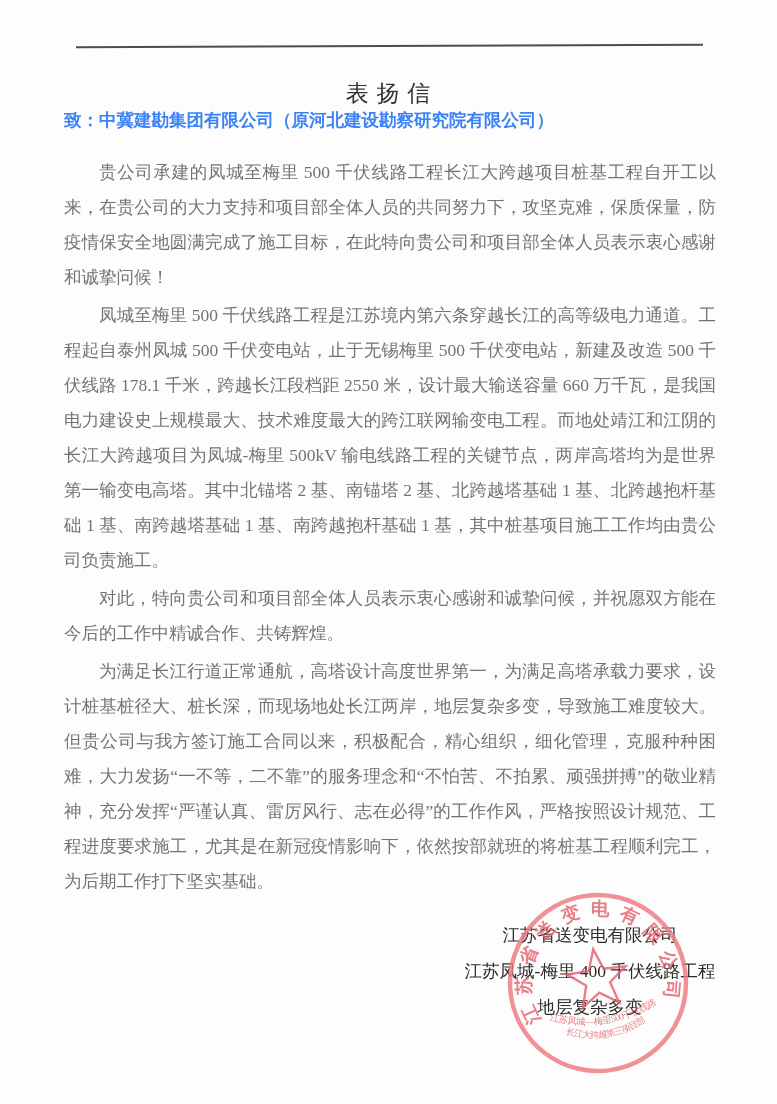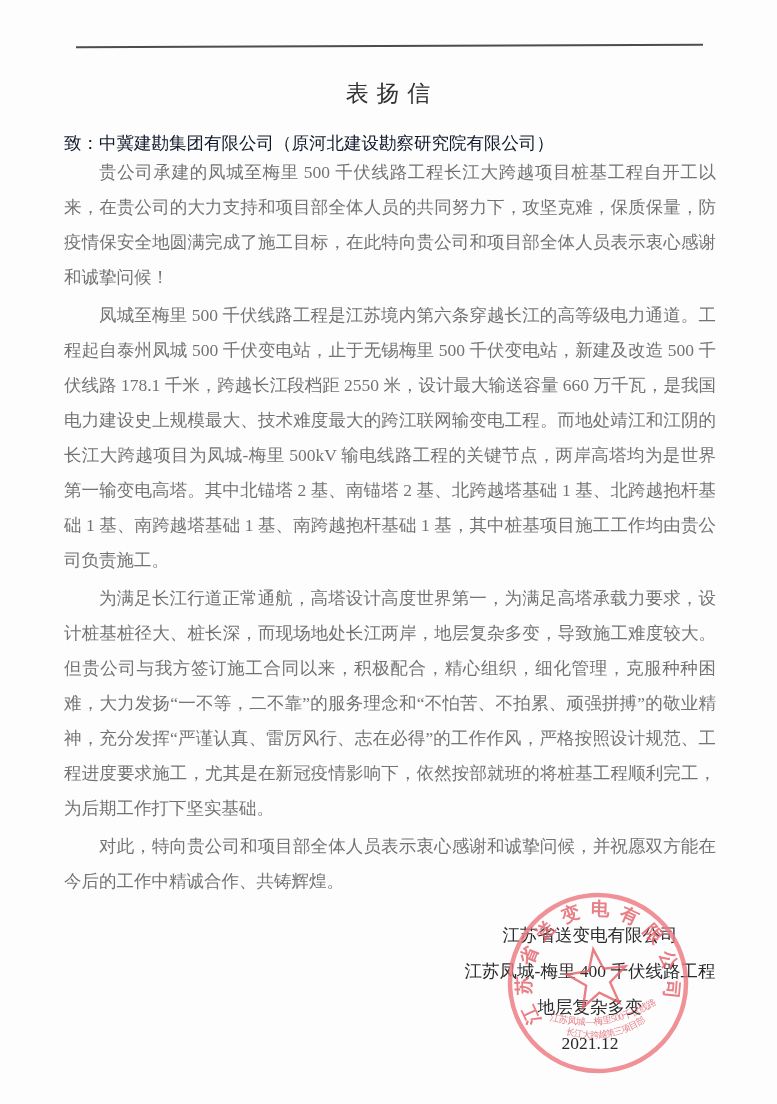--- a/index.html
+++ b/index.html
@@ -14,22 +14,22 @@
   .top-rule{
     position:absolute;left:76px;top:45px;width:627px;height:2px;
     background:#4d4d4d;transform:rotate(-0.25deg);
   }
   .doc-title{
     position:absolute;left:0;top:78px;width:777px;
     text-align:center;font-size:23px;font-weight:500;
     color:#333;letter-spacing:1px;
   }
   .recipient{
-    position:absolute;left:64px;top:131px;width:660px;
-    font-size:17.5px;font-weight:400;color:#0f172a;
+    position:absolute;left:64px;top:108px;width:660px;
+    font-size:17.5px;font-weight:700;color:#3b82f6;
     white-space:nowrap;
   }
   .body-text{
     position:absolute;left:64px;top:155px;width:652px;
     font-size:17.5px;line-height:35px;
     text-align:justify;text-justify:inter-ideograph;
     color:#737373;
   }
   .body-text p{margin:0 0 3px 0;text-indent:2em;}
   .signature{
@@ -51,29 +51,28 @@
 
   <div class="top-rule"></div>
 
   <div class="doc-title">表 扬 信</div>
 
   <div class="recipient">致：中冀建勘集团有限公司（原河北建设勘察研究院有限公司）</div>
 
   <div class="body-text">
     <p>贵公司承建的凤城至梅里 500 千伏线路工程长江大跨越项目桩基工程自开工以来，在贵公司的大力支持和项目部全体人员的共同努力下，攻坚克难，保质保量，防疫情保安全地圆满完成了施工目标，在此特向贵公司和项目部全体人员表示衷心感谢和诚挚问候！</p>
     <p>凤城至梅里 500 千伏线路工程是江苏境内第六条穿越长江的高等级电力通道。工程起自泰州凤城 500 千伏变电站，止于无锡梅里 500 千伏变电站，新建及改造 500 千伏线路 178.1 千米，跨越长江段档距 2550 米，设计最大输送容量 660 万千瓦，是我国电力建设史上规模最大、技术难度最大的跨江联网输变电工程。而地处靖江和江阴的长江大跨越项目为凤城-梅里 500kV 输电线路工程的关键节点，两岸高塔均为是世界第一输变电高塔。其中北锚塔 2 基、南锚塔 2 基、北跨越塔基础 1 基、北跨越抱杆基础 1 基、南跨越塔基础 1 基、南跨越抱杆基础 1 基，其中桩基项目施工工作均由贵公司负责施工。</p>
+    <p>对此，特向贵公司和项目部全体人员表示衷心感谢和诚挚问候，并祝愿双方能在今后的工作中精诚合作、共铸辉煌。</p>
     <p>为满足长江行道正常通航，高塔设计高度世界第一，为满足高塔承载力要求，设计桩基桩径大、桩长深，而现场地处长江两岸，地层复杂多变，导致施工难度较大。但贵公司与我方签订施工合同以来，积极配合，精心组织，细化管理，克服种种困难，大力发扬“一不等，二不靠”的服务理念和“不怕苦、不拍累、顽强拼搏”的敬业精神，充分发挥“严谨认真、雷厉风行、志在必得”的工作作风，严格按照设计规范、工程进度要求施工，尤其是在新冠疫情影响下，依然按部就班的将桩基工程顺利完工，为后期工作打下坚实基础。</p>
-    <p>对此，特向贵公司和项目部全体人员表示衷心感谢和诚挚问候，并祝愿双方能在今后的工作中精诚合作、共铸辉煌。</p>
   </div>
 
   <div class="signature">
     <div>江苏省送变电有限公司</div>
     <div>江苏凤城-梅里 400 千伏线路工程</div>
     <div>地层复杂多变</div>
-    <div>2021.12</div>
   </div>
 
   <div class="stamp">
     <svg viewBox="0 0 186 186" xmlns="http://www.w3.org/2000/svg">
       <defs>
         <path id="ringPath" d="M 31.4 121.8 A 68 68 0 1 1 154.6 121.8"></path>
         <path id="arcPath1" d="M 38 122 Q 93 146 148 122"></path>
         <path id="arcPath2" d="M 52 138 Q 93 157 134 138"></path>
       </defs>
       <g transform="rotate(-8 93 93)">

